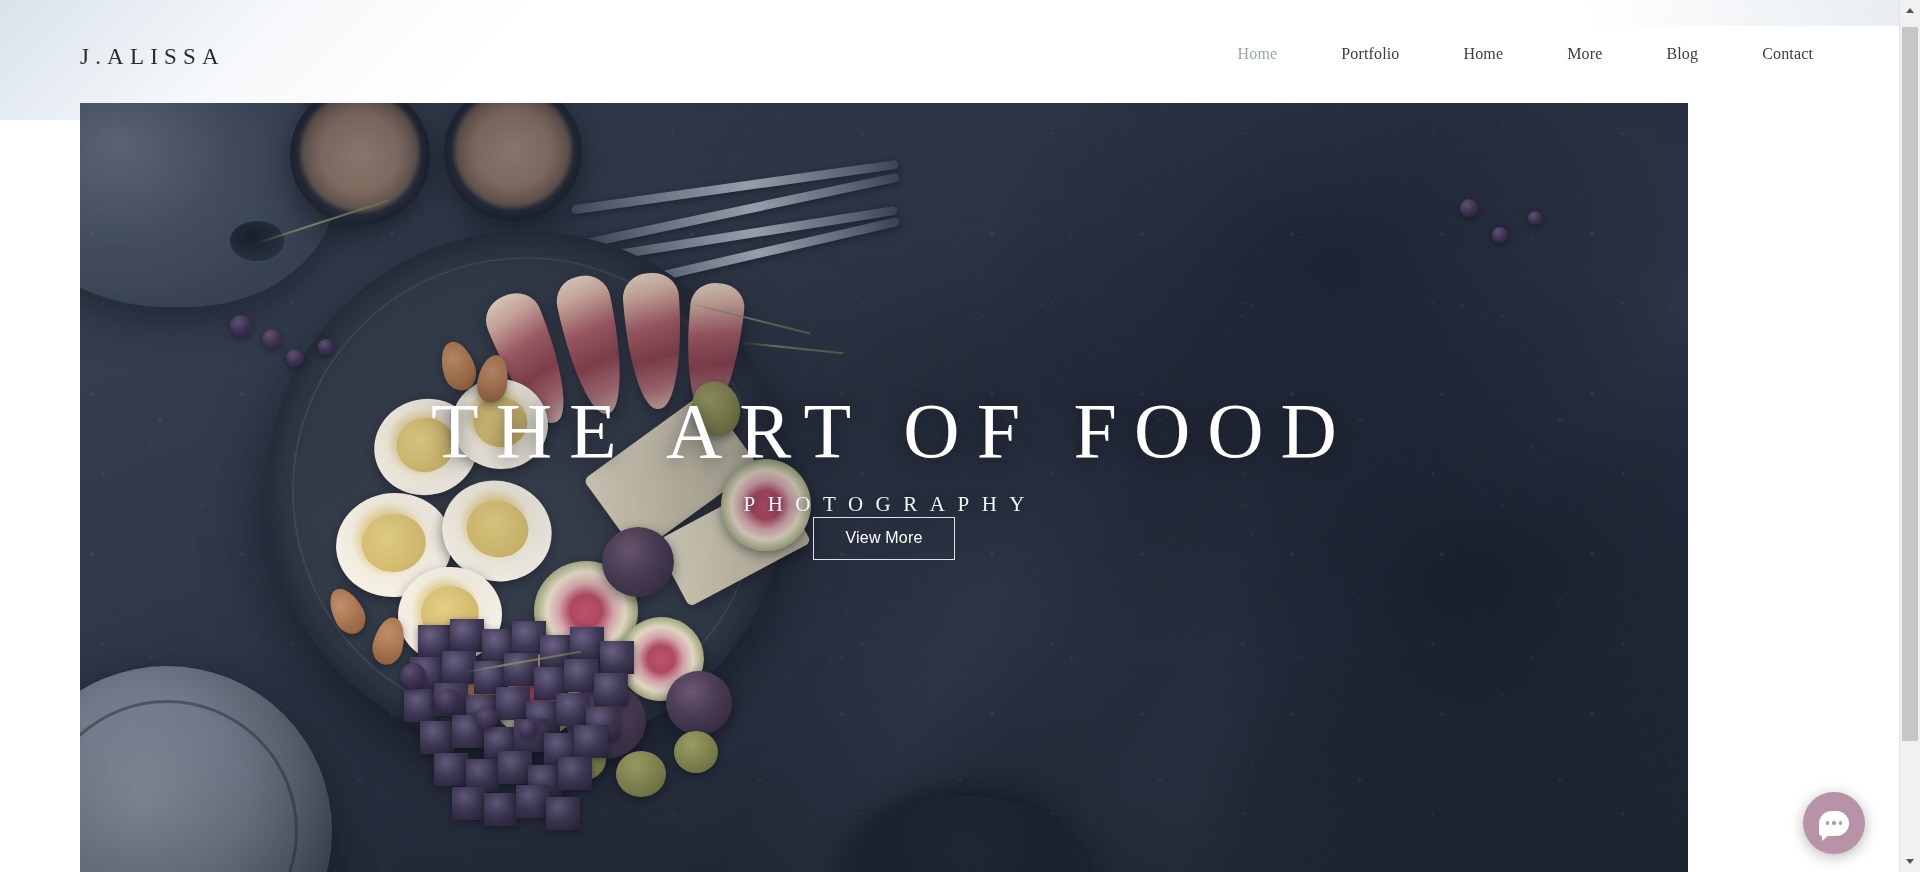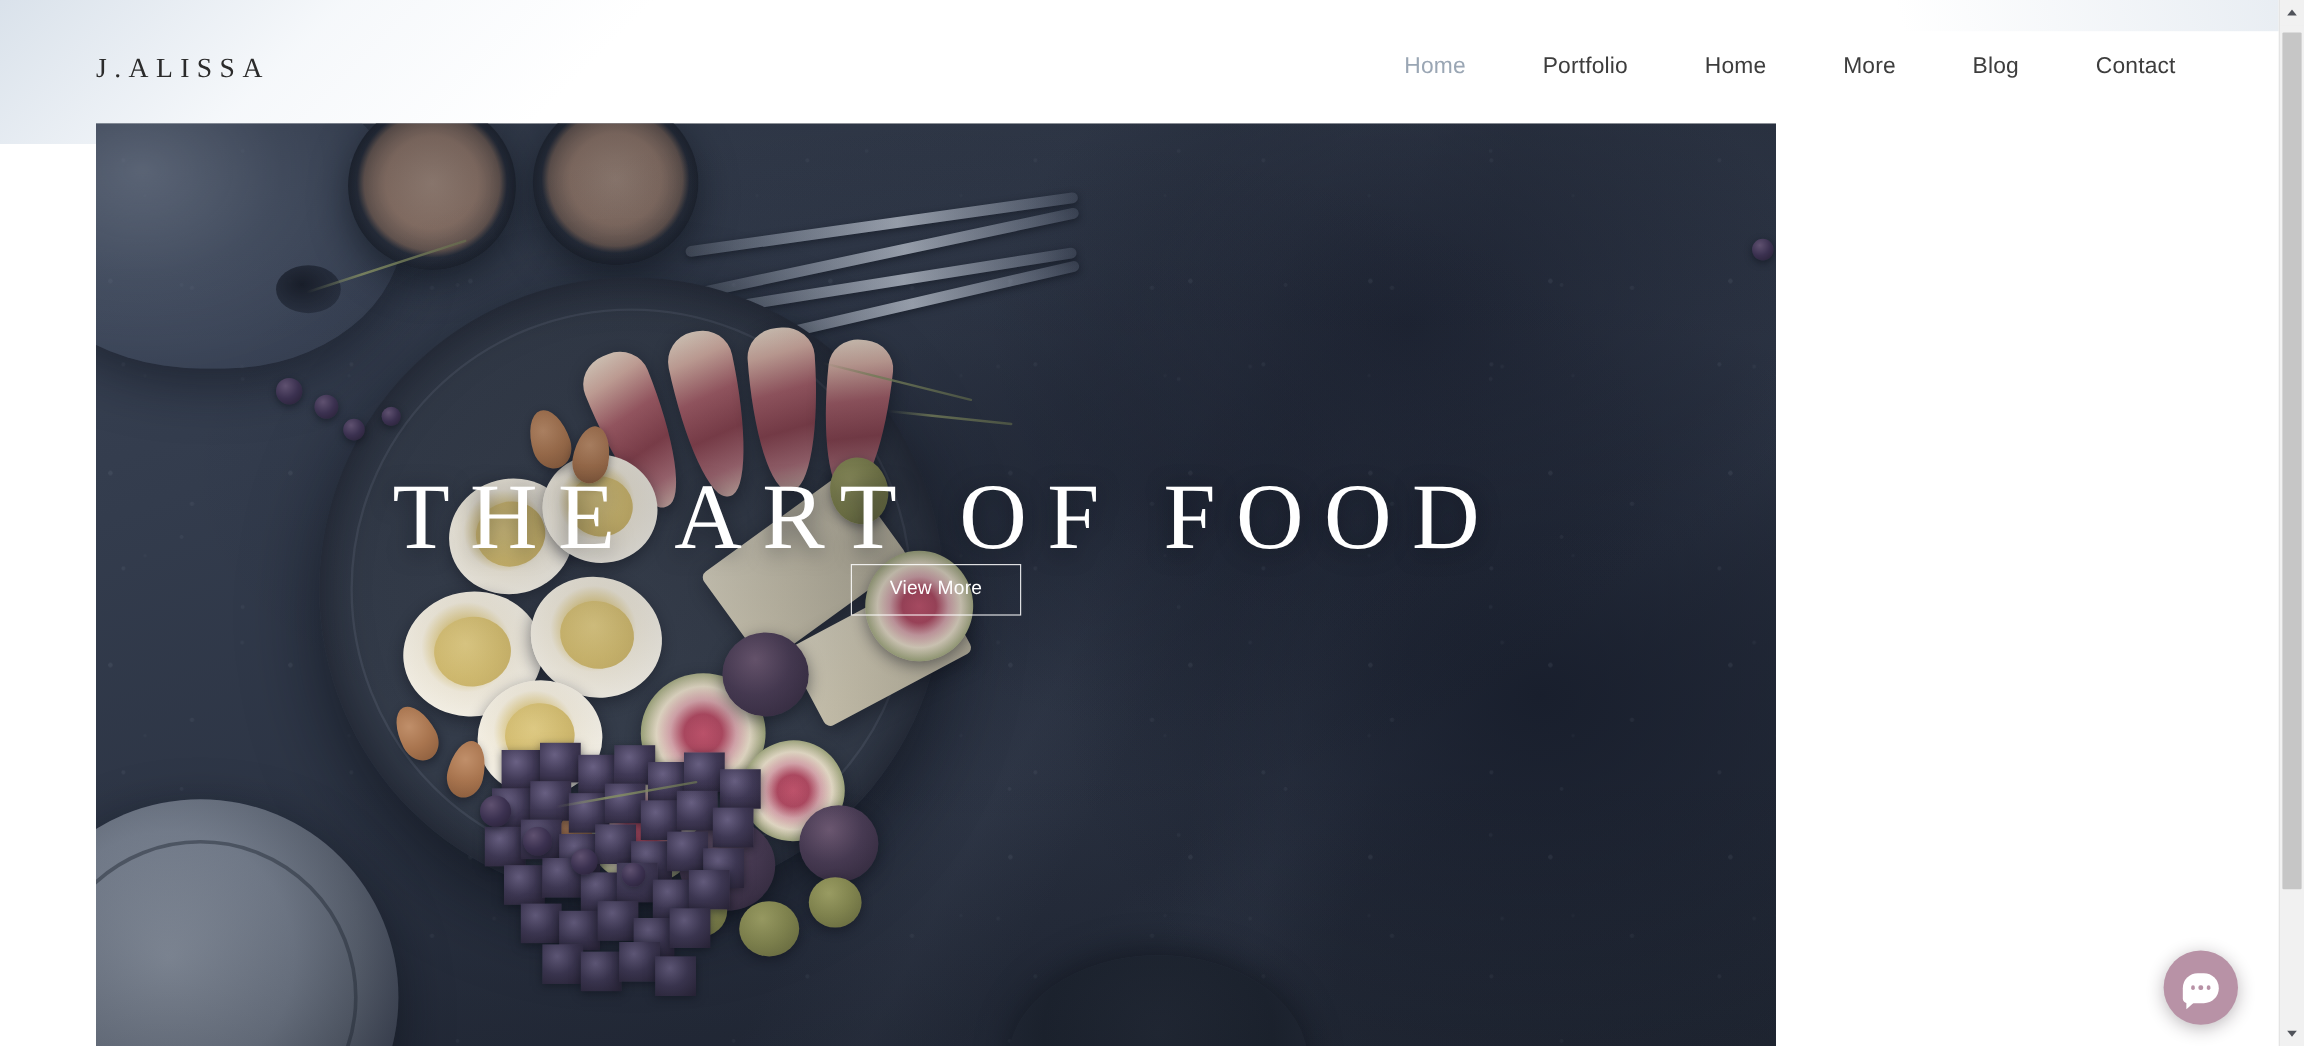--- a/index.html
+++ b/index.html
@@ -69,41 +69,41 @@
 
   .main-nav {
     position: absolute;
     right: 86px;
     top: 45px;
     display: flex;
     align-items: center;
   }
 
   .nav-link {
-    font-family: Liberation Sans, sans-serif;
-    font-size: 19px;
+    font-family: Liberation Serif, serif;
+    font-size: 16px;
     font-weight: 400;
     color: #3d3d3d;
     letter-spacing: 0.15px;
     white-space: nowrap;
     cursor: pointer;
     text-decoration: none;
     display: inline-block;
   }
   .nav-link.is-active { color: #9aa6b4; }
 
   .nav-item { display: inline-block; }
   .nav-item + .nav-item { margin-left: 64px; }
 
   
   .hero {
     position: absolute;
     left: 80px;
     top: 103px;
-    width: 1400px;
+    width: 1608px;
     height: 769px;
     overflow: hidden;
     background: #2b3240;
   }
 
   
   .hero-photo {
     position: absolute;
     inset: 0;
     background:
@@ -621,20 +621,21 @@
         <div class="scatter-berry" style="left: 356px; top: 586px; width: 24px; height: 24px;"></div>
         <div class="scatter-berry" style="left: 396px; top: 604px; width: 22px; height: 22px;"></div>
         <div class="scatter-berry" style="left: 438px; top: 616px; width: 20px; height: 20px;"></div>
         <div class="scatter-berry" style="left: 1380px; top: 96px; width: 18px; height: 18px;"></div>
         <div class="scatter-berry" style="left: 1412px; top: 124px; width: 16px; height: 16px;"></div>
         <div class="scatter-berry" style="left: 1448px; top: 108px; width: 14px; height: 14px;"></div>
       </div>
 
     <div class="hero-copy">
       <h1 class="hero-title">THE ART OF FOOD</h1>
+      <div class="hero-subtitle">PHOTOGRAPHY</div>
       <a class="hero-cta">View More</a>
     </div>
 
   </section>
 
   <button class="chat-widget">
     <span class="chat-bubble-icon">
       <span class="chat-dot"></span>
       <span class="chat-dot"></span>
       <span class="chat-dot"></span>

